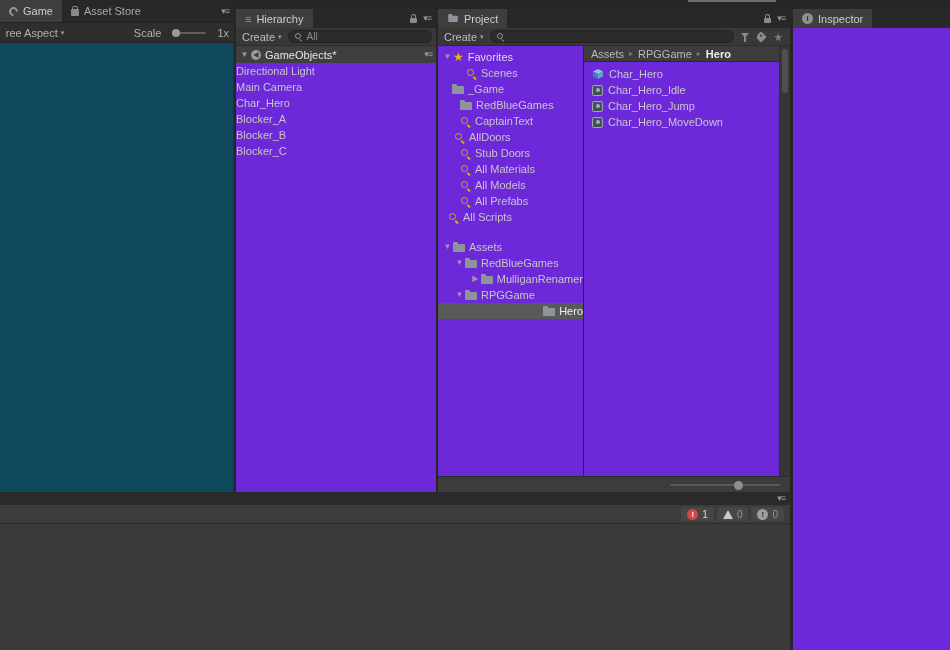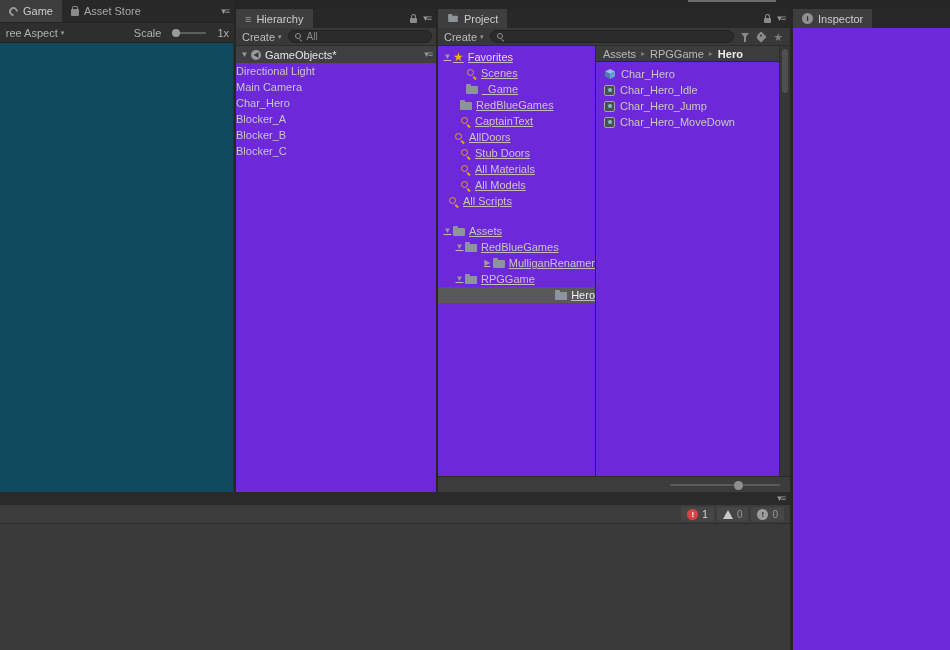--- a/index.html
+++ b/index.html
@@ -98,21 +98,21 @@
   .create-btn { display:flex; align-items:center; color:#bdbdbd; padding:0 2px; }
   .search-pill { flex:1; height:13px; background:#2b2b2b; border:1px solid #232323; border-radius:7px;
     display:flex; align-items:center; gap:3px; padding:0 5px; color:#8a8a8a; font-size:10px; }
   .scene-row { height:17px; display:flex; align-items:center; background:#3f3f3f; padding:0 4px 0 3px; }
   .scene-label { color:#e4e4e4; margin-left:3px; flex:1; }
   .h-item { height:16px; display:flex; align-items:center; color:#c6c6c6; }
 
   
   #project-dock { left:438px; top:9px; width:352px; height:483px; }
   .proj-body { position:absolute; left:0; top:37px; right:0; bottom:16px; display:flex; }
-  .proj-left { width:158px; border-right:1px solid #292929; padding-top:3px; overflow:hidden;text-decoration:underline; }
+  .proj-left { width:146px; border-right:1px solid #292929; padding-top:3px; overflow:hidden; }
   .proj-right { flex:1; display:flex; flex-direction:column; overflow:hidden; }
   .row { height:16px; display:flex; align-items:center; padding-left:4px; color:#c6c6c6; white-space:nowrap; }
   .row .bright { color:#dedede; }
   .row.selected { background:#595959; color:#f0f0f0; }
   .depth1 { padding-left:16px; }
   .depth2 { padding-left:40px;justify-content:flex-end; }
   .gap-top { margin-top:14px; }
   .breadcrumb { height:16px; background:#3c3c3c; border-bottom:1px solid #2a2a2a;
     display:flex; align-items:center; gap:5px; padding:0 7px; }
   .crumb { color:#b9b9b9; }
@@ -267,21 +267,21 @@
     <div class="proj-left">
       <div class="row">
         <span class="fold fold-open"></span>
         <span class="icon-star"></span>
         <span class="bright">Favorites</span>
       </div>
       <div class="row" style="padding-left:28px">
         <span class="icon-search-gold"></span>
         <span>Scenes</span>
       </div>
-      <div class="row" style="padding-left:28px">
+      <div class="row" style="padding-left:14px">
         <span class="icon-folder"></span>
         <span>_Game</span>
       </div>
       <div class="row" style="padding-left:22px">
         <span class="icon-folder"></span>
         <span>RedBlueGames</span>
       </div>
       <div class="row" style="padding-left:22px">
         <span class="icon-search-gold"></span>
         <span>CaptainText</span>
@@ -294,20 +294,24 @@
         <span class="icon-search-gold"></span>
         <span>Stub Doors</span>
       </div>
       <div class="row" style="padding-left:22px">
         <span class="icon-search-gold"></span>
         <span>All Materials</span>
       </div>
       <div class="row" style="padding-left:22px">
         <span class="icon-search-gold"></span>
         <span>All Models</span>
+      </div>
+      <div class="row" style="padding-left:22px">
+        <span class="icon-search-gold"></span>
+        <span>All Prefabs</span>
       </div>
       <div class="row" style="padding-left:10px">
         <span class="icon-search-gold"></span>
         <span>All Scripts</span>
       </div>
 
       <div class="row gap-top">
         <span class="fold fold-open"></span>
         <span class="icon-folder"></span>
         <span>Assets</span>

